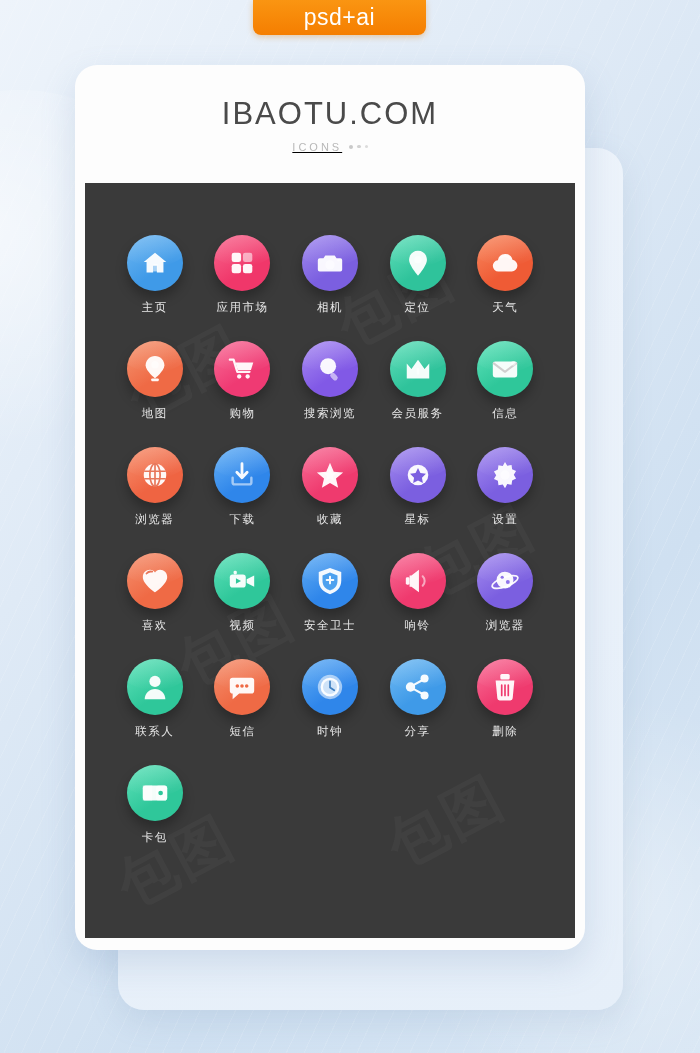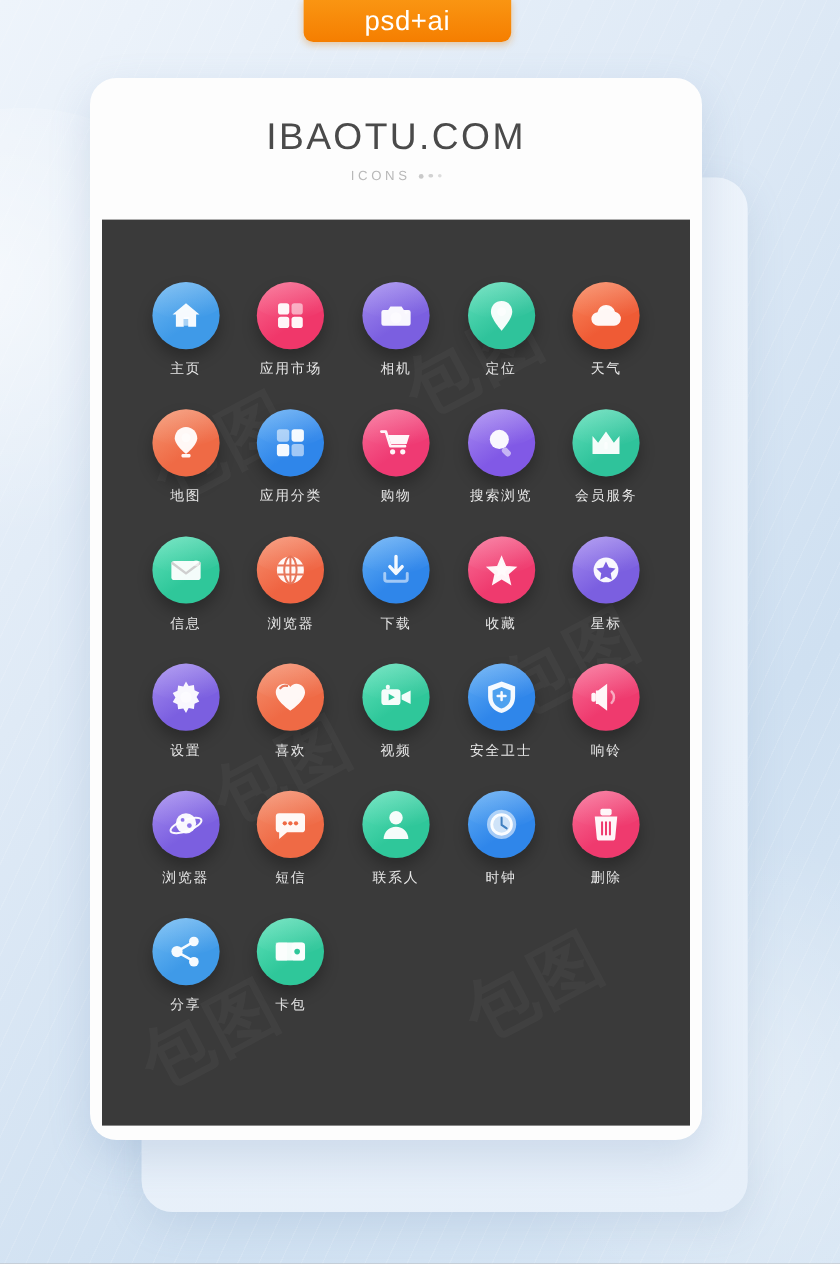--- a/index.html
+++ b/index.html
@@ -35,21 +35,21 @@
 
   
   .card{
     position:absolute;left:75px;top:65px;width:510px;height:885px;
     background:#fdfdfd;border-radius:22px;
     box-shadow:0 14px 34px rgba(110,140,180,.22);
     overflow:hidden;
   }
   .card-header{height:118px;display:flex;flex-direction:column;align-items:center;justify-content:center;}
   .brand{font-size:31px;color:#4a4a4a;letter-spacing:2px;font-weight:400;}
-  .sub{display:flex;align-items:center;gap:7px;margin-top:9px;}
+  .sub{display:flex;align-items:center;gap:7px;margin-top:9px;text-decoration:underline;}
   .sub-text{font-size:11px;color:#b8b8b8;letter-spacing:3px;}
   .dots{display:flex;gap:4px;align-items:center;}
   .dots i{display:block;border-radius:50%;background:#c9c9c9;}
   .dots i:nth-child(1){width:4px;height:4px;}
   .dots i:nth-child(2){width:3.5px;height:3.5px;background:#d2d2d2;}
   .dots i:nth-child(3){width:3px;height:3px;background:#dcdcdc;}
 
   
   .panel{
     position:absolute;left:10px;top:118px;width:490px;height:755px;
@@ -169,31 +169,20 @@
           <div class="circle" style="background: linear-gradient(145deg, rgb(245, 150, 113) 0%, rgb(239, 106, 69) 60%, rgb(239, 106, 69) 100%);">
             <svg width="30" height="30" viewBox="0 0 32 32">
               <path d="M16 2 C10.4 2 6 6.5 6 12 C6 18 16 26 16 26 S26 18 26 12 C26 6.5 21.6 2 16 2 Z" fill="rgba(255,255,255,0.95)"></path>
               <circle cx="16" cy="11.5" r="4" fill="rgba(255,255,255,0.55)"></circle>
               <rect x="12" y="26" width="8" height="3" rx="1" fill="rgba(255,255,255,0.95)"></rect>
             </svg>
           </div>
           <div class="label">地图</div>
         </div>
         <div class="cell">
-          <div class="circle" style="background: linear-gradient(145deg, rgb(98, 174, 245) 0%, rgb(47, 134, 234) 60%, rgb(47, 134, 234) 100%);">
-            <svg width="30" height="30" viewBox="0 0 32 32">
-              <rect x="4" y="4" width="11" height="11" rx="2.5" fill="rgba(255,255,255,0.55)"></rect>
-              <rect x="17" y="4" width="11" height="11" rx="2.5" fill="rgba(255,255,255,0.95)"></rect>
-              <rect x="4" y="17" width="11" height="11" rx="2.5" fill="rgba(255,255,255,0.95)"></rect>
-              <rect x="17" y="17" width="11" height="11" rx="2.5" fill="rgba(255,255,255,0.55)"></rect>
-            </svg>
-          </div>
-          <div class="label">应用分类</div>
-        </div>
-        <div class="cell">
           <div class="circle" style="background: linear-gradient(145deg, rgb(249, 112, 153) 0%, rgb(239, 58, 115) 60%, rgb(239, 58, 115) 100%);">
             <svg width="30" height="30" viewBox="0 0 32 32">
               <path d="M3 6 h4 l4 13 h13" stroke="rgba(255,255,255,0.95)" stroke-width="2.4" fill="none" stroke-linecap="round" stroke-linejoin="round"></path>
               <path d="M9 9 h19 l-2.5 8 H11.5 Z" fill="rgba(255,255,255,0.95)"></path>
               <circle cx="13" cy="24" r="2.3" fill="rgba(255,255,255,0.95)"></circle>
               <circle cx="22" cy="24" r="2.3" fill="rgba(255,255,255,0.95)"></circle>
             </svg>
           </div>
           <div class="label">购物</div>
         </div>
@@ -316,72 +305,72 @@
             <svg width="30" height="30" viewBox="0 0 32 32">
               <circle cx="16" cy="15" r="9" fill="rgba(255,255,255,0.95)"></circle>
               <ellipse cx="16" cy="17" rx="14.5" ry="5" fill="none" stroke="rgba(255,255,255,0.95)" stroke-width="1.8" transform="rotate(-20 16 17)"></ellipse>
               <circle cx="13" cy="12" r="1.7" fill="#8f74ea"></circle>
               <circle cx="19" cy="17" r="2.1" fill="#8f74ea"></circle>
             </svg>
           </div>
           <div class="label">浏览器</div>
         </div>
         <div class="cell">
+          <div class="circle" style="background: linear-gradient(145deg, rgb(95, 226, 186) 0%, rgb(47, 199, 154) 60%, rgb(47, 199, 154) 100%);">
+            <svg width="30" height="30" viewBox="0 0 32 32">
+              <circle cx="16" cy="10" r="6" fill="rgba(255,255,255,0.95)"></circle>
+              <path d="M5 29 c0 -6.3 4.9 -11 11 -11 s11 4.7 11 11 Z" fill="rgba(255,255,255,0.95)"></path>
+            </svg>
+          </div>
+          <div class="label">联系人</div>
+        </div>
+        <div class="cell">
           <div class="circle" style="background: linear-gradient(145deg, rgb(245, 145, 111) 0%, rgb(239, 106, 69) 60%, rgb(239, 106, 69) 100%);">
             <svg width="30" height="30" viewBox="0 0 32 32">
               <path d="M6 6 h20 a3 3 0 0 1 3 3 v11 a3 3 0 0 1 -3 3 H13 l-7 6 v-6 a3 3 0 0 1 -3 -3 V9 a3 3 0 0 1 3 -3 Z" fill="rgba(255,255,255,0.95)"></path>
               <circle cx="11" cy="15" r="1.9" fill="#ef6a45"></circle>
               <circle cx="16" cy="15" r="1.9" fill="#ef6a45"></circle>
               <circle cx="21" cy="15" r="1.9" fill="#ef6a45"></circle>
             </svg>
           </div>
           <div class="label">短信</div>
         </div>
         <div class="cell">
-          <div class="circle" style="background: linear-gradient(145deg, rgb(95, 226, 186) 0%, rgb(47, 199, 154) 60%, rgb(47, 199, 154) 100%);">
-            <svg width="30" height="30" viewBox="0 0 32 32">
-              <circle cx="16" cy="10" r="6" fill="rgba(255,255,255,0.95)"></circle>
-              <path d="M5 29 c0 -6.3 4.9 -11 11 -11 s11 4.7 11 11 Z" fill="rgba(255,255,255,0.95)"></path>
-            </svg>
-          </div>
-          <div class="label">联系人</div>
-        </div>
-        <div class="cell">
           <div class="circle" style="background: linear-gradient(145deg, rgb(98, 174, 245) 0%, rgb(47, 134, 234) 60%, rgb(47, 134, 234) 100%);">
             <svg width="30" height="30" viewBox="0 0 32 32">
               <circle cx="16" cy="16" r="13" fill="rgba(255,255,255,0.55)"></circle>
               <circle cx="16" cy="16" r="10" fill="rgba(255,255,255,0.95)"></circle>
               <circle cx="16" cy="16" r="7.5" fill="#cfe3f8"></circle>
               <path d="M16 10 v6.5 l4.5 3" stroke="#3f7fc0" stroke-width="1.8" fill="none" stroke-linecap="round"></path>
             </svg>
           </div>
           <div class="label">时钟</div>
         </div>
         <div class="cell">
-          <div class="circle" style="background: linear-gradient(145deg, rgb(249, 112, 152) 0%, rgb(239, 58, 110) 60%, rgb(239, 58, 110) 100%);">
-            <svg width="30" height="30" viewBox="0 0 32 32">
-              <path d="M6 9 h20 l-1.8 19 a2.5 2.5 0 0 1 -2.5 2.3 H10.3 a2.5 2.5 0 0 1 -2.5 -2.3 Z" fill="rgba(255,255,255,0.95)"></path>
-              <rect x="11" y="2" width="10" height="6" rx="1.6" fill="rgba(255,255,255,0.95)"></rect>
-              <path d="M12.5 14 v11 M16 14 v11 M19.5 14 v11" stroke="#ef3a6e" stroke-width="1.8" stroke-linecap="round"></path>
-            </svg>
-          </div>
-          <div class="label">删除</div>
-        </div>
-        <div class="cell">
           <div class="circle" style="background: linear-gradient(145deg, rgb(114, 188, 244) 0%, rgb(63, 154, 232) 60%, rgb(63, 154, 232) 100%);">
             <svg width="30" height="30" viewBox="0 0 32 32">
               <circle cx="23" cy="7" r="4.3" fill="rgba(255,255,255,0.95)"></circle>
               <circle cx="8" cy="16" r="5" fill="rgba(255,255,255,0.95)"></circle>
               <circle cx="23" cy="25" r="4.3" fill="rgba(255,255,255,0.95)"></circle>
               <path d="M12 13.5 L20 9 M12 18.5 L20 23" stroke="rgba(255,255,255,0.95)" stroke-width="2.3" stroke-linecap="round"></path>
             </svg>
           </div>
           <div class="label">分享</div>
         </div>
         <div class="cell">
+          <div class="circle" style="background: linear-gradient(145deg, rgb(249, 112, 152) 0%, rgb(239, 58, 110) 60%, rgb(239, 58, 110) 100%);">
+            <svg width="30" height="30" viewBox="0 0 32 32">
+              <path d="M6 9 h20 l-1.8 19 a2.5 2.5 0 0 1 -2.5 2.3 H10.3 a2.5 2.5 0 0 1 -2.5 -2.3 Z" fill="rgba(255,255,255,0.95)"></path>
+              <rect x="11" y="2" width="10" height="6" rx="1.6" fill="rgba(255,255,255,0.95)"></rect>
+              <path d="M12.5 14 v11 M16 14 v11 M19.5 14 v11" stroke="#ef3a6e" stroke-width="1.8" stroke-linecap="round"></path>
+            </svg>
+          </div>
+          <div class="label">删除</div>
+        </div>
+        <div class="cell">
           <div class="circle" style="background: linear-gradient(145deg, rgb(95, 226, 186) 0%, rgb(47, 199, 154) 60%, rgb(47, 199, 154) 100%);">
             <svg width="30" height="30" viewBox="0 0 32 32">
               <rect x="3" y="8" width="26" height="16" rx="3" fill="rgba(255,255,255,0.95)"></rect>
               <rect x="3" y="8" width="10" height="16" fill="rgba(255,255,255,0.55)"></rect>
               <rect x="17" y="8" width="12" height="16" rx="3" fill="rgba(255,255,255,0.55)"></rect>
               <circle cx="22" cy="16" r="2.5" fill="#2fc79a"></circle>
             </svg>
           </div>
           <div class="label">卡包</div>
         </div>

